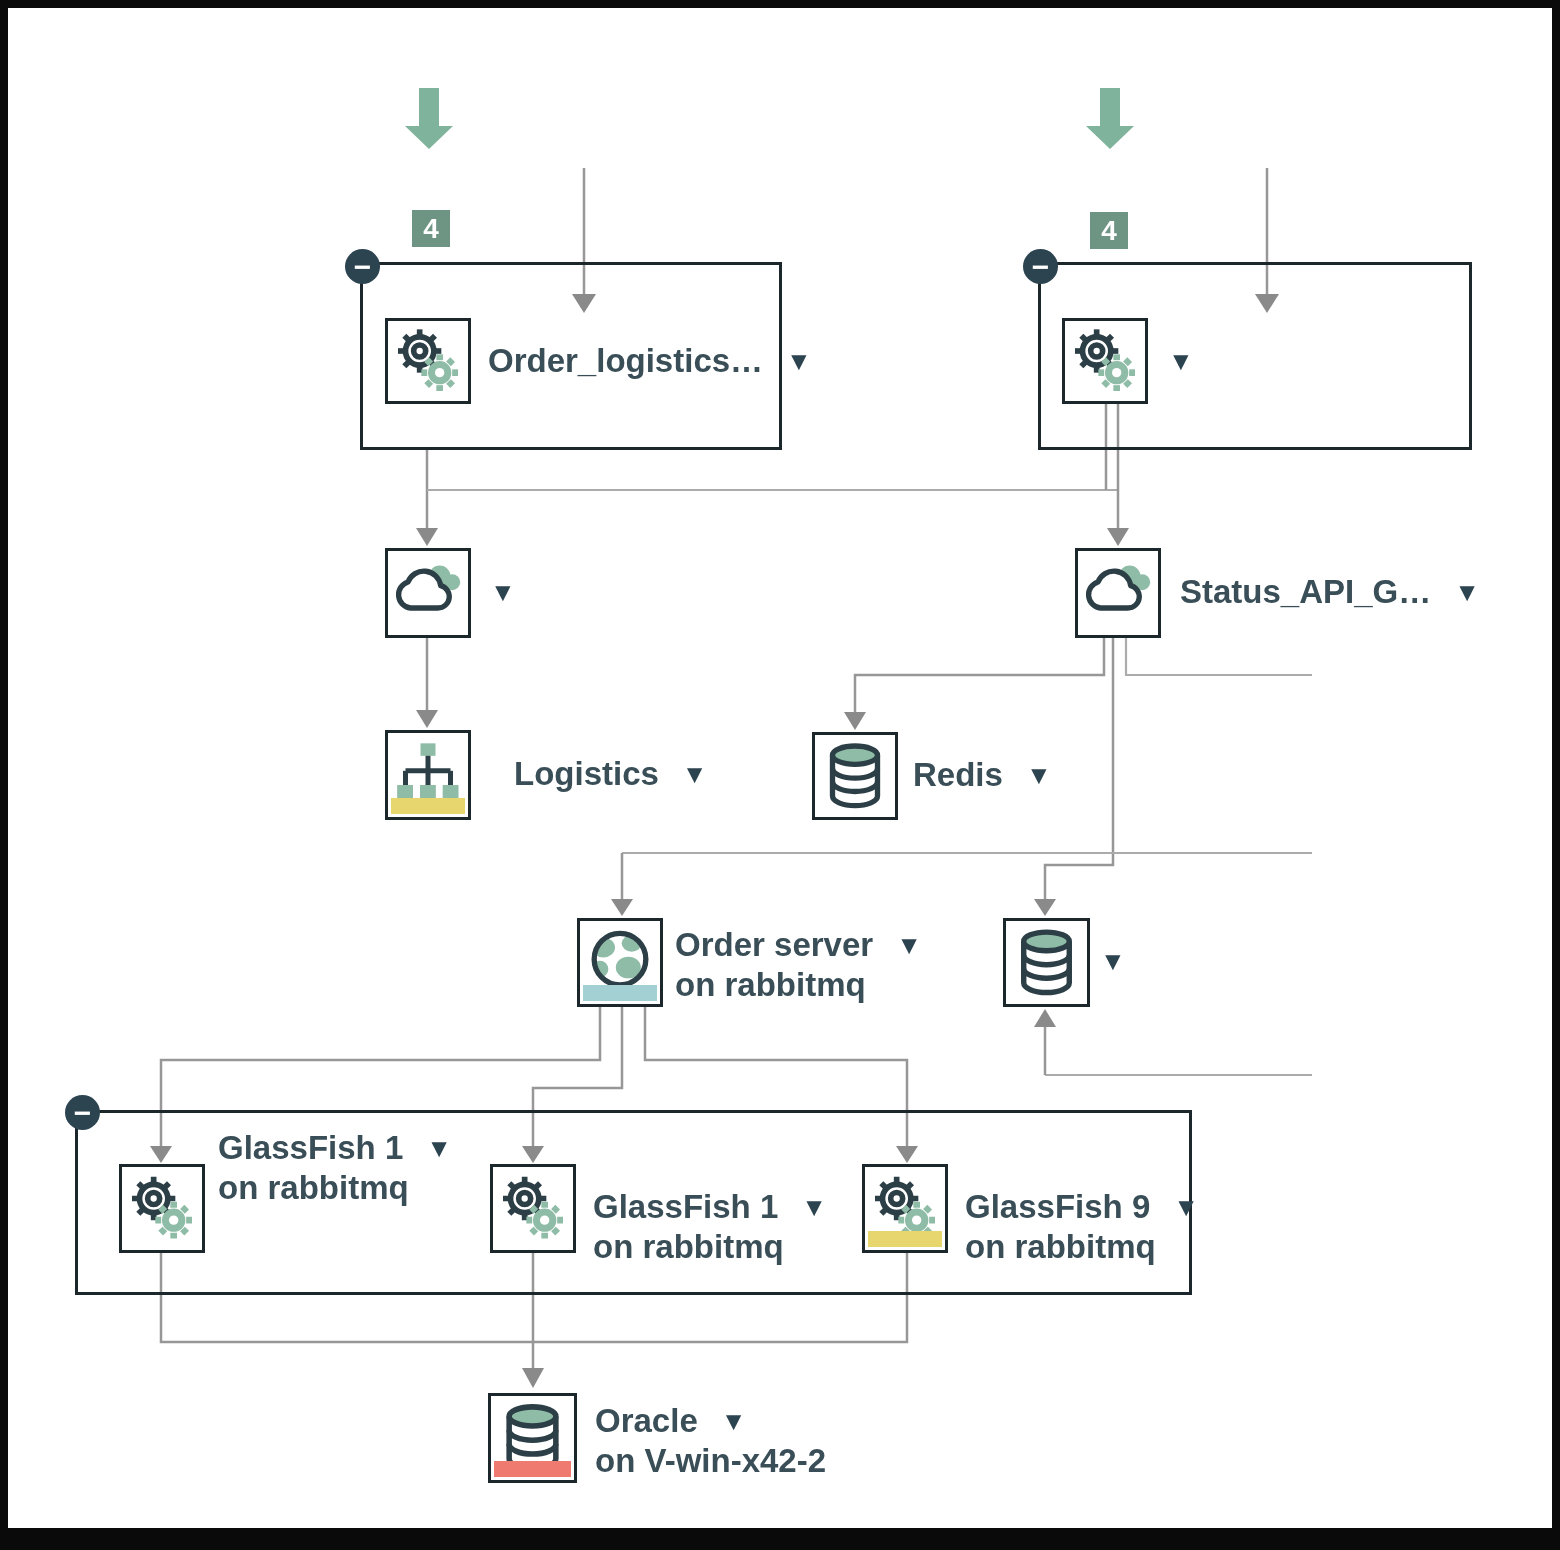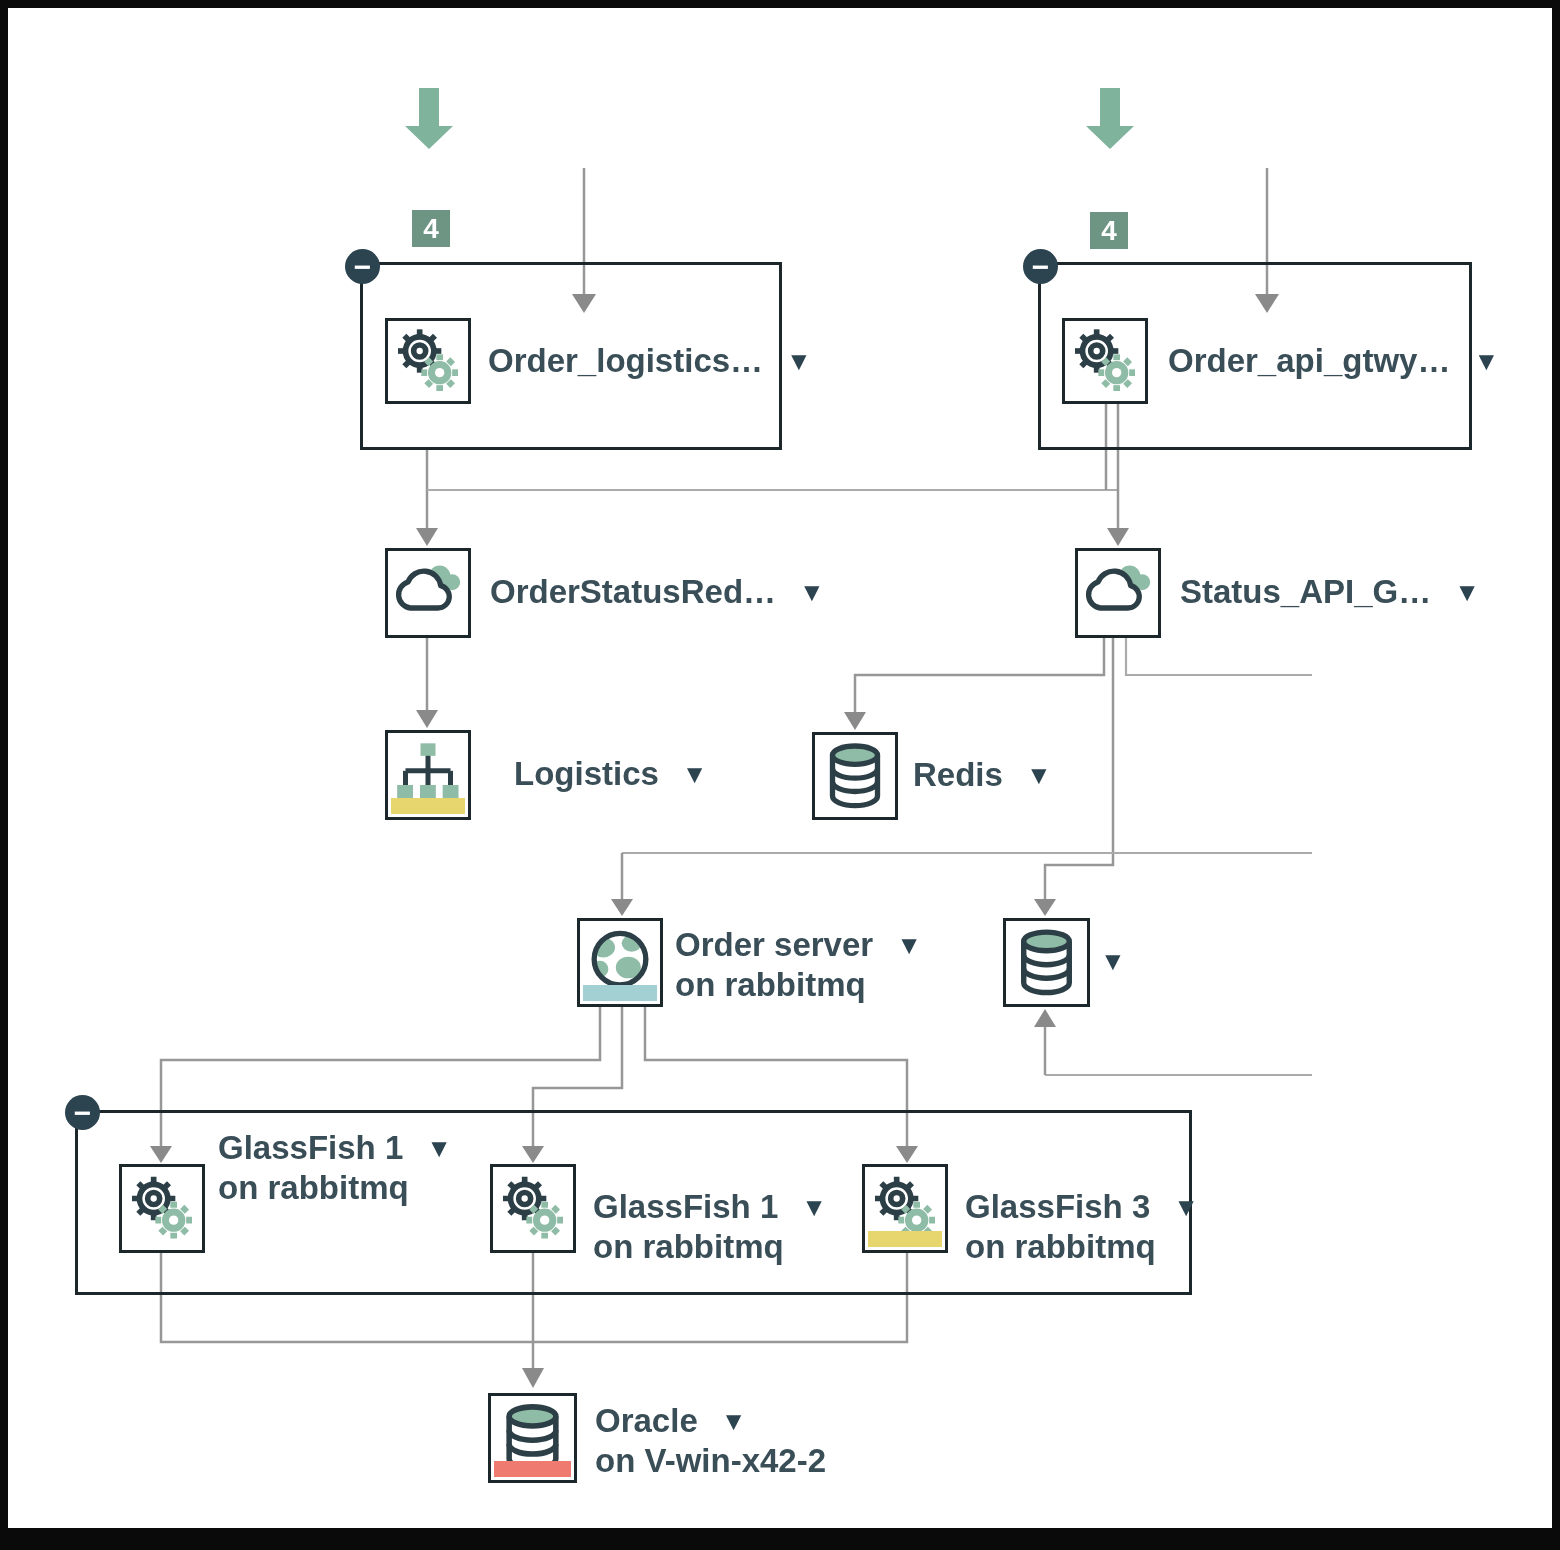--- a/index.html
+++ b/index.html
@@ -175,33 +175,31 @@
   <div class="collapse-badge" style="left:1023px;top:249px;">
     <span>−</span>
   </div>
   <div class="icon-box" style="left:1062px;top:318px;width:86px;height:86px;">
     <svg class="ic" viewBox="0 0 48 48">
         <use href="#sym-gears"></use>
       </svg>
   </div>
   <div class="node-label" style="left:1168px;top:341px;">
     <div class="lrow">
-        <span>Order_api_gtwy…</span>
         <span class="dd">▼</span>
       </div>
   </div>
 
   <div class="icon-box" style="left:385px;top:548px;width:86px;height:90px;">
     <svg class="ic" viewBox="0 0 48 48">
         <use href="#sym-cloud"></use>
       </svg>
   </div>
   <div class="node-label" style="left:490px;top:572px;">
     <div class="lrow">
-        <span>OrderStatusRed…</span>
         <span class="dd">▼</span>
       </div>
   </div>
 
   <div class="icon-box" style="left:1075px;top:548px;width:86px;height:90px;">
     <svg class="ic" viewBox="0 0 48 48">
         <use href="#sym-cloud"></use>
       </svg>
   </div>
   <div class="node-label" style="left:1180px;top:572px;">
@@ -293,21 +291,21 @@
   </div>
 
   <div class="icon-box" style="left:862px;top:1164px;width:86px;height:89px;">
     <svg class="ic" viewBox="0 0 48 48">
         <use href="#sym-gears"></use>
       </svg>
     <div class="statusbar sb-yellow"></div>
   </div>
   <div class="node-label" style="left:965px;top:1187px;">
     <div class="lrow">
-        <span>GlassFish 3</span>
+        <span>GlassFish 9</span>
         <span class="dd">▼</span>
       </div>
     <div>on rabbitmq</div>
   </div>
 
   <div class="icon-box" style="left:488px;top:1393px;width:89px;height:90px;">
     <svg class="ic" viewBox="0 0 48 48">
         <use href="#sym-db"></use>
       </svg>
     <div class="statusbar sb-red"></div>

